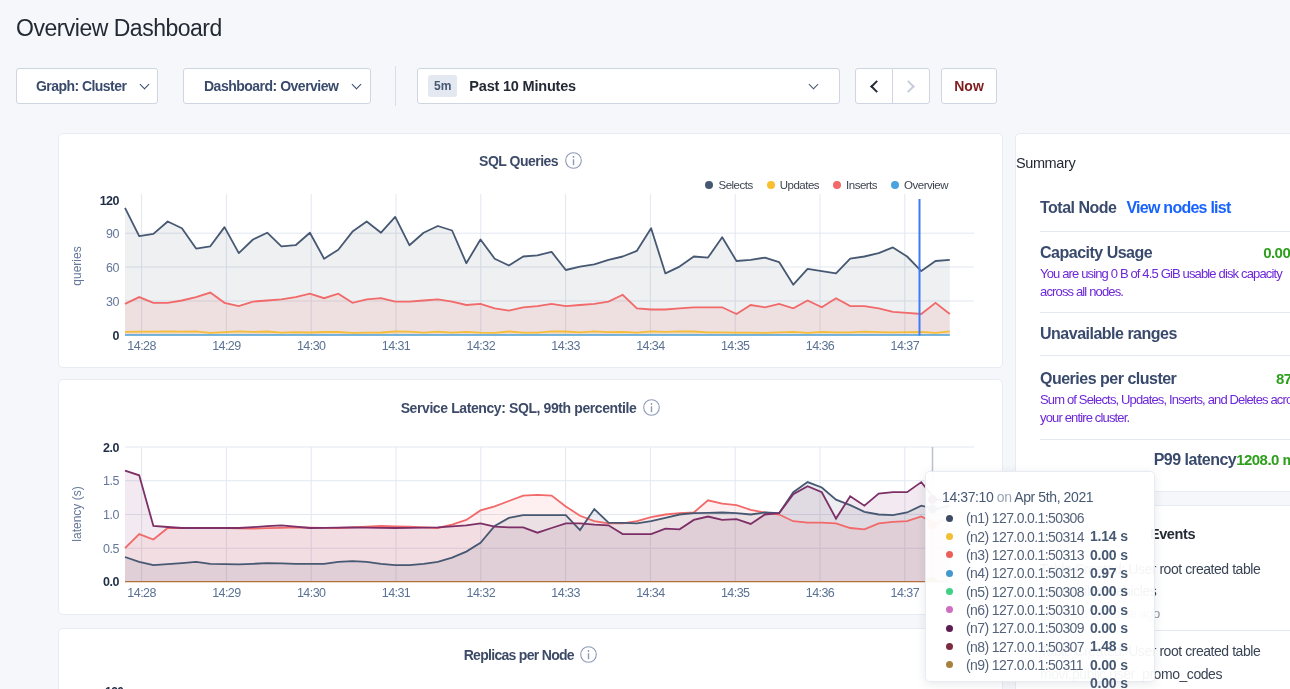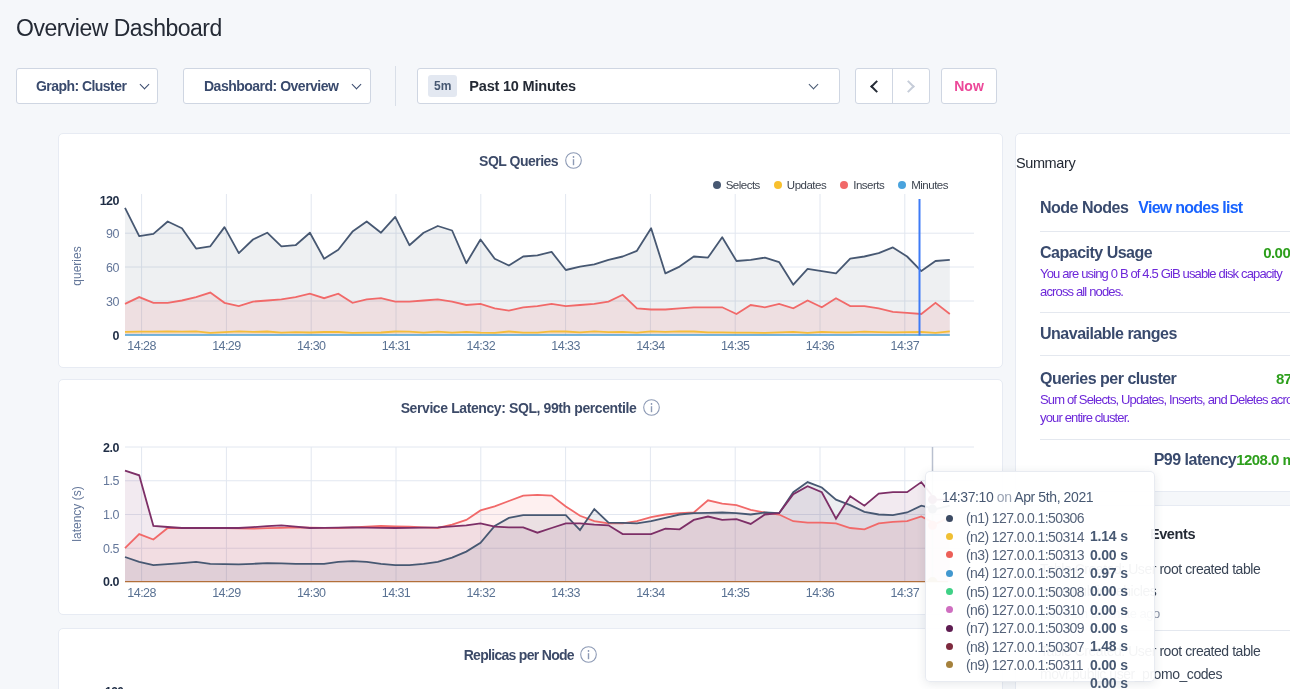--- a/index.html
+++ b/index.html
@@ -48,38 +48,38 @@
   <div class="ctl" style="left:855px;width:75px;">
     <div style="width:37px;display:flex;justify-content:center;">
         <span class="chL" style="margin-left:4px;"></span>
       </div>
     <div style="width:1px;height:36px;background:#cfd6e2;"></div>
     <div style="width:37px;display:flex;justify-content:center;">
         <span class="chR" style="margin-right:4px;"></span>
       </div>
   </div>
   <div class="ctl" style="left:941px;width:56px;justify-content:center;">
-    <span style="font-size:14px;font-weight:bold;color:#ec4899;">Now</span>
+    <span style="font-size:14px;font-weight:bold;color:#7f1d1d;">Now</span>
   </div>
 
   <div class="card" style="left:16px;top:133px;width:945px;height:235px;">
     <div class="ctitle" style="top:18px;letter-spacing:-0.5px;">SQL Queries &nbsp;<svg width="17" height="17" viewBox="0 0 17 17" style="vertical-align:-3px">
           <circle cx="8.5" cy="8.5" r="7.8" fill="none" stroke="#8d9ab5" stroke-width="1.1"></circle>
           <rect x="7.8" y="7.2" width="1.4" height="6" fill="#8d9ab5"></rect>
           <rect x="7.8" y="4" width="1.4" height="1.9" fill="#8d9ab5"></rect>
         </svg></div>
     <div class="abs" style="top:45px;right:54px;display:flex;align-items:center;">
         <span class="ldot" style="background:#475872"></span>
         <span class="llab">Selects</span>
 <span class="ldot" style="background:#f8c02e;margin-left:14px"></span>
         <span class="llab">Updates</span>
 <span class="ldot" style="background:#f16969;margin-left:14px"></span>
         <span class="llab">Inserts</span>
 <span class="ldot" style="background:#4aa3dd;margin-left:14px"></span>
-        <span class="llab">Minutes</span>
+        <span class="llab">Overview</span>
       </div>
     <div class="abs" style="left:0;top:0;"><svg width="945" height="235" viewBox="0 0 945 235">
 <line x1="82.6" y1="60" x2="82.6" y2="201.5" stroke="#e2e7f0" stroke-width="1"></line>
 <line x1="167.4" y1="60" x2="167.4" y2="201.5" stroke="#e2e7f0" stroke-width="1"></line>
 <line x1="252.2" y1="60" x2="252.2" y2="201.5" stroke="#e2e7f0" stroke-width="1"></line>
 <line x1="337.0" y1="60" x2="337.0" y2="201.5" stroke="#e2e7f0" stroke-width="1"></line>
 <line x1="421.8" y1="60" x2="421.8" y2="201.5" stroke="#e2e7f0" stroke-width="1"></line>
 <line x1="506.6" y1="60" x2="506.6" y2="201.5" stroke="#e2e7f0" stroke-width="1"></line>
 <line x1="591.4" y1="60" x2="591.4" y2="201.5" stroke="#e2e7f0" stroke-width="1"></line>
 <line x1="676.2" y1="60" x2="676.2" y2="201.5" stroke="#e2e7f0" stroke-width="1"></line>
@@ -173,21 +173,21 @@
           <rect x="7.8" y="7.2" width="1.4" height="6" fill="#8d9ab5"></rect>
           <rect x="7.8" y="4" width="1.4" height="1.9" fill="#8d9ab5"></rect>
         </svg></div>
     <div class="abs" style="left:46px;top:56px;font-size:12px;font-weight:bold;letter-spacing:-0.5px;color:#1f2d45;">120</div>
   </div>
 
   <div class="card" style="left:973px;top:133px;width:315px;height:359px;">
     <div class="abs" style="width:100%;top:21px;text-align:left;font-size:14.5px;font-weight:normal;letter-spacing:-0.4px;color:#242a35;">Summary</div>
     <div class="srow" style="top:65px;">
       <span style="display:flex;align-items:baseline;">
-          <span class="slab">Node Nodes</span>
+          <span class="slab">Total Node</span>
           <span style="margin-left:10px;font-size:16px;font-weight:bold;letter-spacing:-0.75px;color:#1863ff;">View nodes list</span>
         </span>
       <span class="sval">9</span>
     </div>
     <div class="sdiv" style="top:96.5px;"></div>
     <div class="srow" style="top:110px;">
         <span class="slab">Capacity Usage</span>
         <span class="sval">0.00%</span>
       </div>
     <div class="spara" style="top:131px;">You are using 0 B of 4.5 GiB usable disk capacity<br>across all nodes.</div>

